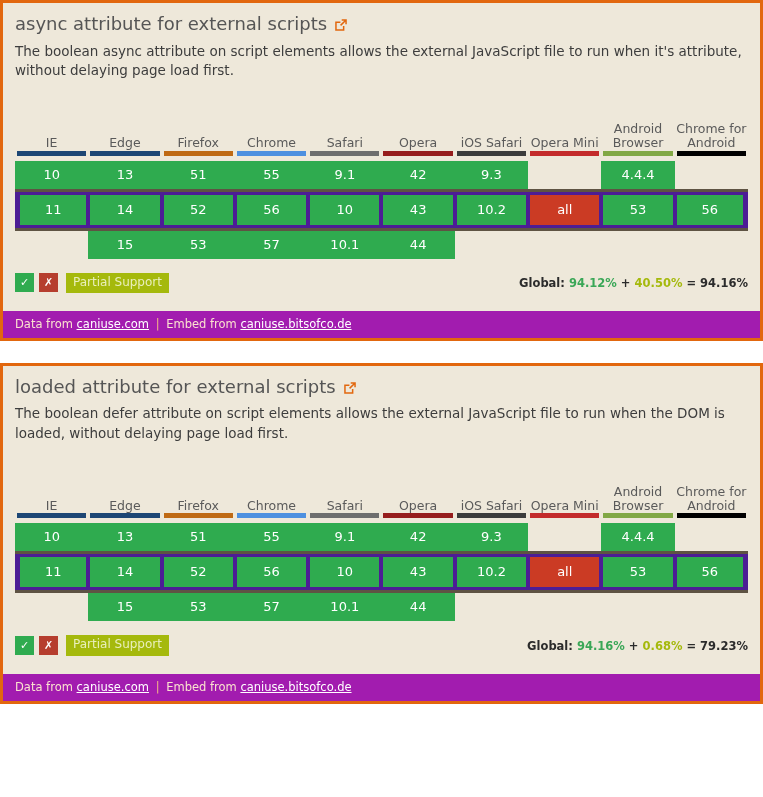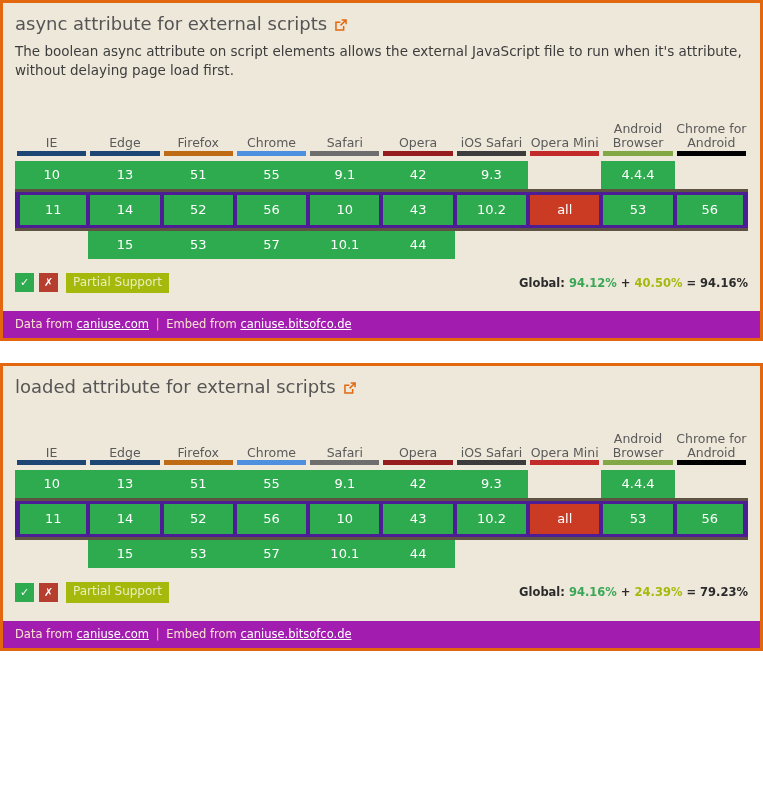--- a/index.html
+++ b/index.html
@@ -411,20 +411,21 @@
       <div class="ciu-body">
         <div class="ciu-title">
           <span>loaded attribute for external scripts</span>
           <span class="ext-link-icon">
             <svg viewBox="0 0 14 14" width="14" height="14" aria-hidden="true">
               <path d="M1.2 3.6 h5.2 v1.5 h-3.7 v6.2 h6.2 v-3.4 h1.5 v4.9 h-9.2 z" fill="#e2670e"></path>
               <path d="M7.7 1.2 h5.1 v5.1 h-1.5 v-2.6 l-4.2 4.2 l-1.05 -1.05 l4.2 -4.2 h-2.55 z" fill="#e2670e"></path>
             </svg>
           </span>
         </div>
+        <p class="ciu-desc">The boolean defer attribute on script elements allows the external JavaScript file to run when the DOM is loaded, without delaying page load first.</p>
         <table class="ciu-table">
           <colgroup>
             <col style="width: 10%;">
             <col style="width: 10%;">
             <col style="width: 10%;">
             <col style="width: 10%;">
             <col style="width: 10%;">
             <col style="width: 10%;">
             <col style="width: 10%;">
             <col style="width: 10%;">
@@ -605,18 +606,18 @@
         <div class="ciu-legend-row">
           <div class="legend-keys">
             <div class="key-box yes">
               <span>✓</span>
             </div>
             <div class="key-box no">
               <span>✗</span>
             </div>
             <div class="key-partial">Partial Support</div>
           </div>
-          <div class="global-stats"><span class="g-label">Global:</span> <span class="g-full">94.16%</span> <span class="g-plus">+</span> <span class="g-part">24.39%</span> <span class="g-eq">=</span> <span class="g-total">79.23%</span></div>
+          <div class="global-stats"><span class="g-label">Global:</span> <span class="g-full">94.16%</span> <span class="g-plus">+</span> <span class="g-part">0.68%</span> <span class="g-eq">=</span> <span class="g-total">79.23%</span></div>
         </div>
       </div>
       <div class="ciu-footer"><span>Data from</span> <a href="#">caniuse.com</a> <span class="sep">|</span> <span>Embed from</span> <a href="#">caniuse.bitsofco.de</a></div>
     </div>
   </div>
 
 </body></html>

